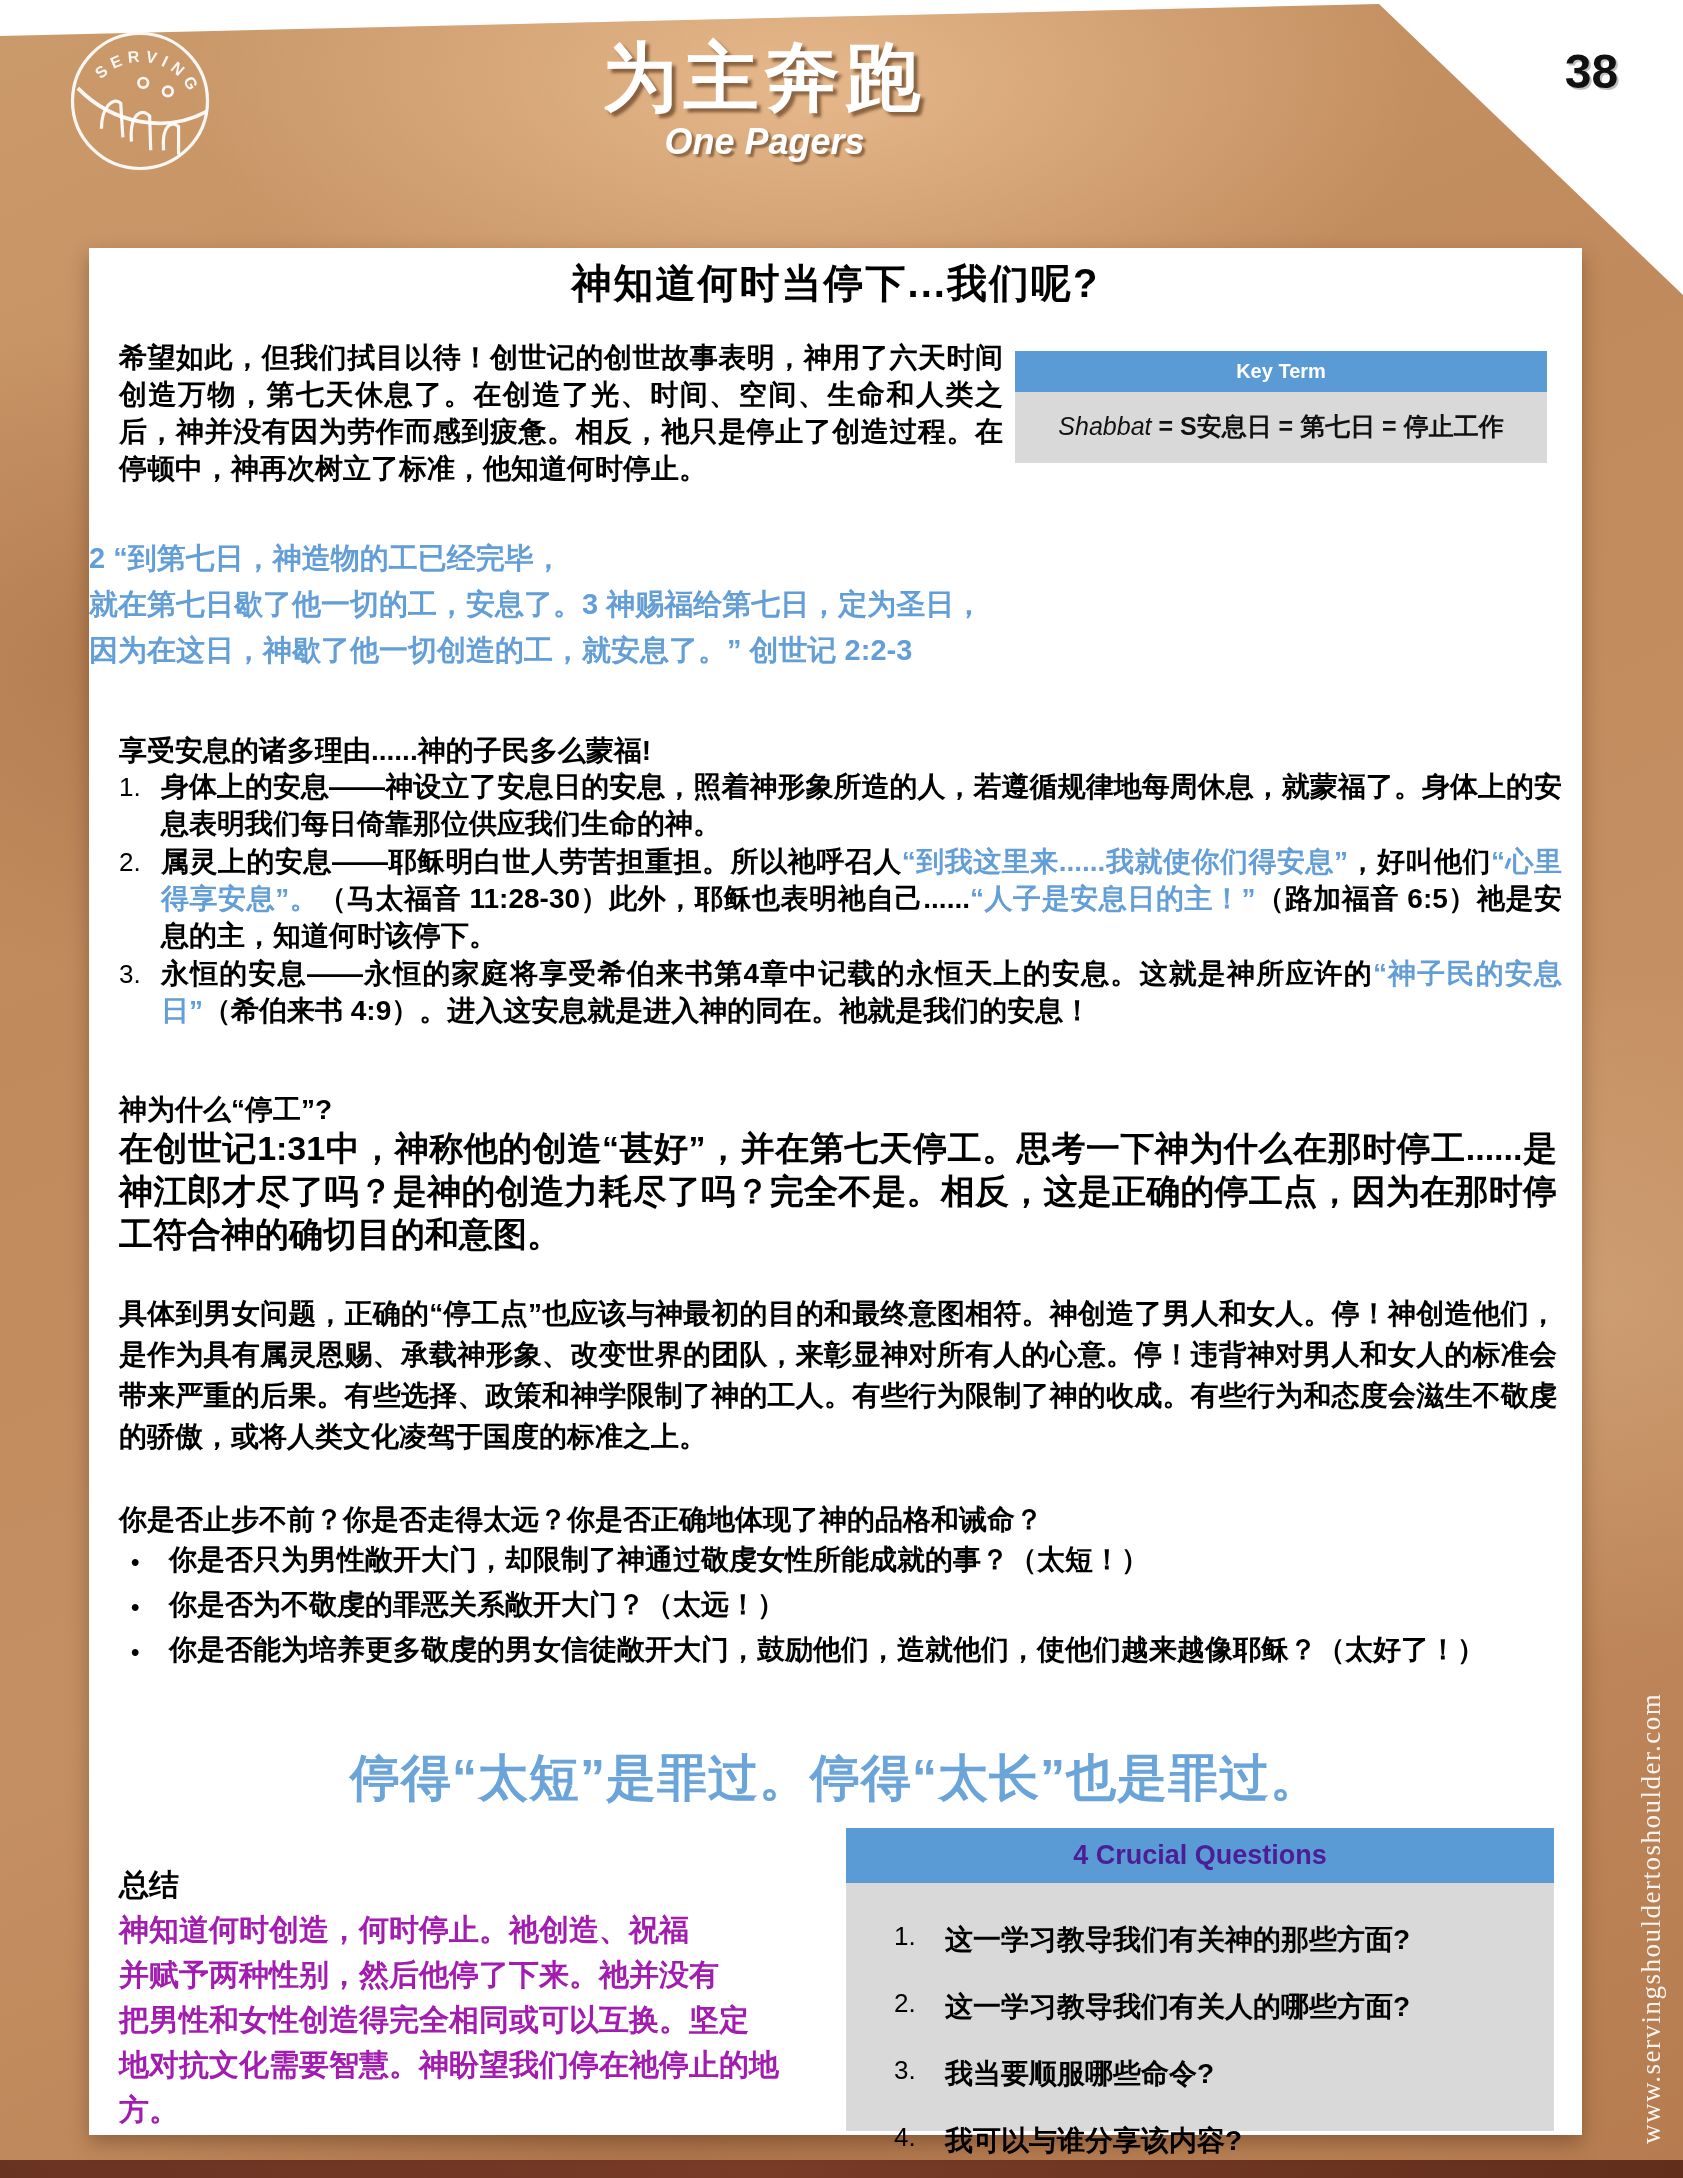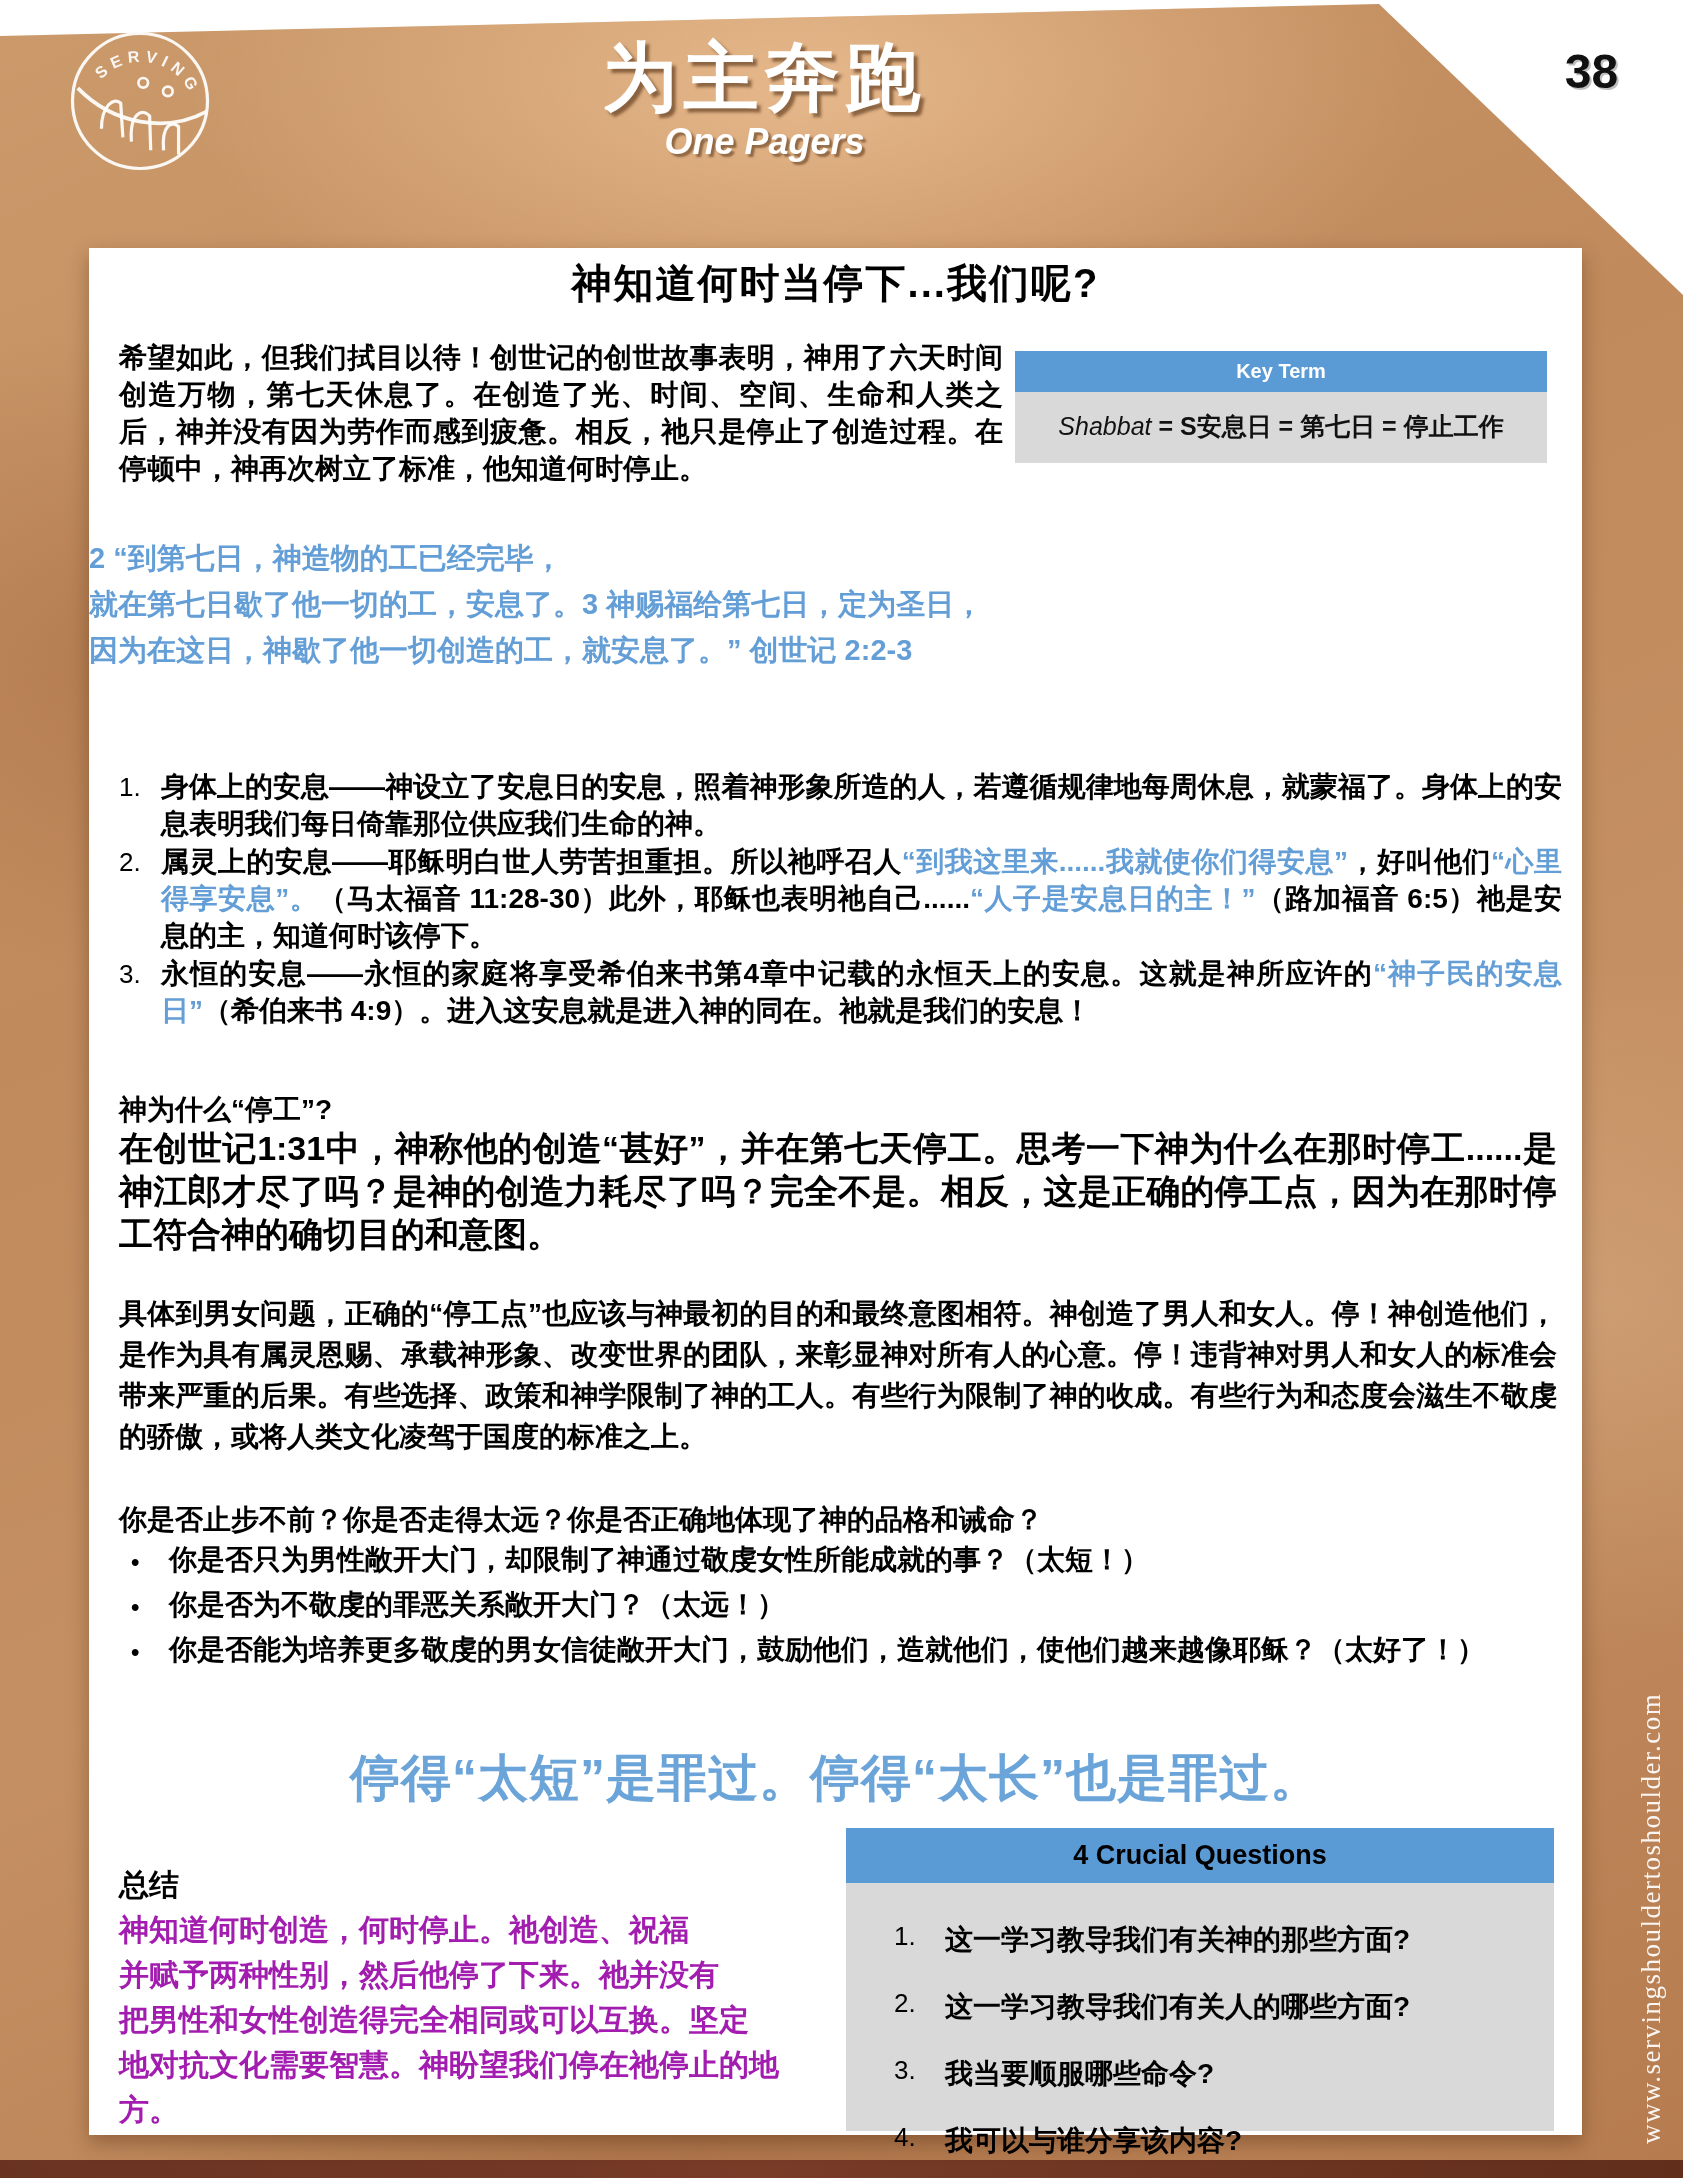--- a/index.html
+++ b/index.html
@@ -78,21 +78,21 @@
   .bl .dot{width:38px;flex:none;font-size:24px;padding-top:2px;color:#000;font-weight:bold;}
   .bl .txt{flex:1;}
   .seg-strong{font-weight:900;}
   
   .statement{position:absolute;left:0;top:1497px;width:100%;text-align:center;font-size:50px;font-weight:bold;color:#6ba4d8;letter-spacing:1px;}
   
   .sum-h{position:absolute;left:30px;top:1617px;font-size:30px;}
   .sum-b{position:absolute;left:30px;top:1659px;width:673px;font-size:30px;line-height:45px;color:#a21caf;font-weight:bold;white-space:pre-line;}
   
   .qbox{position:absolute;left:757px;top:1580px;width:708px;}
-  .q-head{background:#5b9bd5;color:#000000;font-weight:bold;font-size:27px;text-align:center;padding:12px 12px;}
+  .q-head{background:#5b9bd5;color:#4c1d95;font-weight:bold;font-size:27px;text-align:center;padding:12px 12px;}
   .q-body{background:#d9d9d9;padding:38px 20px 26px 48px;height:248px;}
   .qi{display:flex;margin-bottom:29px;font-size:28px;}
   .qi .num{width:51px;flex:none;font-weight:normal;font-size:26px;color:#000;}
   .qi .txt{flex:1;font-weight:bold;color:#000;}
   
   .vurl{
     position:absolute;right:16px;bottom:34px;height:564px;
     writing-mode:vertical-rl;transform:rotate(180deg);
     color:rgba(255,255,255,.92);font-size:27px;letter-spacing:1.5px;
     font-family:"Liberation Serif", serif;
@@ -139,20 +139,21 @@
       </div>
     </div>
   </div>
 
   <div class="quote">
     <div>2 “到第七日，神造物的工已经完毕，</div>
     <div>就在第七日歇了他一切的工，安息了。3 神赐福给第七日，定为圣日，</div>
     <div>因为在这日，神歇了他一切创造的工，就安息了。” 创世记 2:2-3</div>
   </div>
 
+  <div class="h2 cn">享受安息的诸多理由......神的子民多么蒙福!</div>
 
   <div class="list cn">
     <div class="li">
       <span class="num">1.</span>
       <div class="txt"><span>身体上的安息——神设立了安息日的安息，照着神形象所造的人，若遵循规律地每周休息，就蒙福了。身体上的安息表明我们每日倚靠那位供应我们生命的神。</span></div>
     </div>
     <div class="li">
       <span class="num">2.</span>
       <div class="txt"><span>属灵上的安息——耶稣明白世人劳苦担重担。所以祂呼召人</span><span class="blue-t">“到我这里来......我就使你们得安息”</span><span>，好叫他们</span><span class="blue-t">“心里得享安息”。</span><span>（马太福音 11:28-30）此外，耶稣也表明祂自己......</span><span class="blue-t">“人子是安息日的主！”</span><span>（路加福音 6:5）祂是安息的主，知道何时该停下。</span></div>
     </div>

